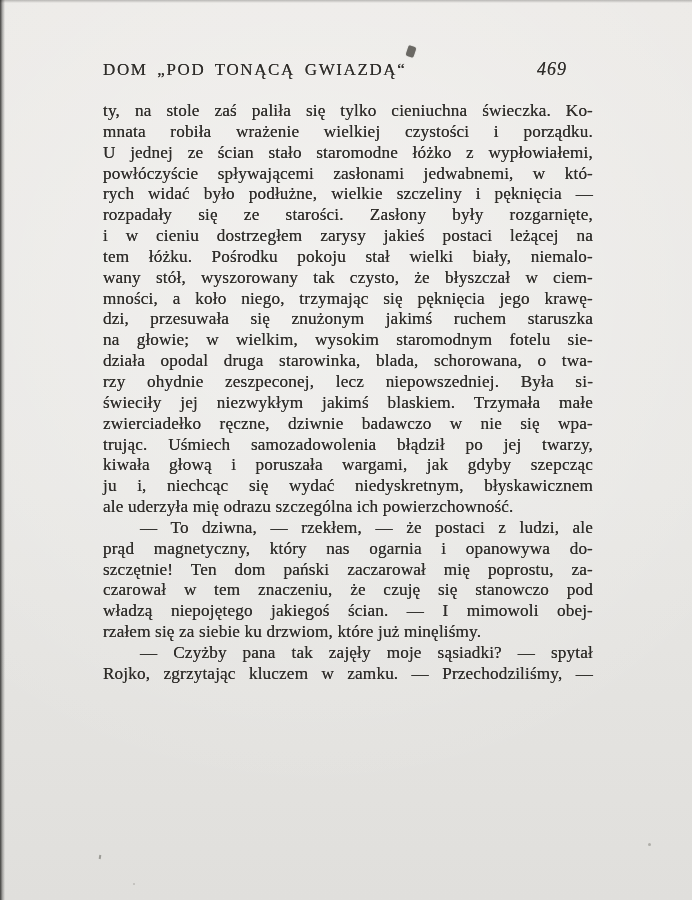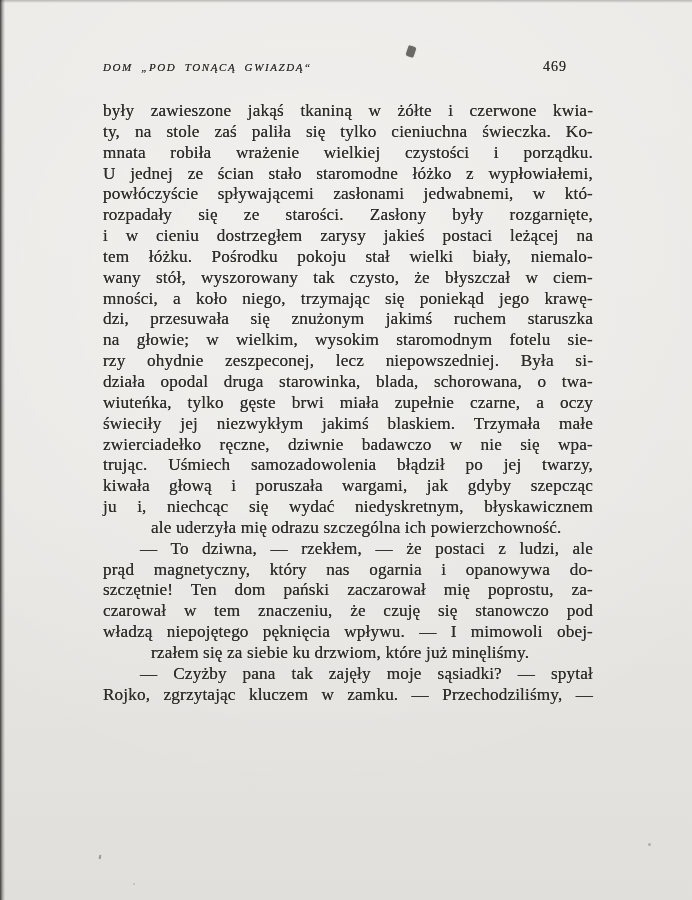--- a/index.html
+++ b/index.html
@@ -17,37 +17,37 @@
   }
   .edge-top {
     position:absolute; left:0; top:0; right:0; height:3px;
     background:linear-gradient(180deg, rgba(22,22,20,0.25), rgba(22,22,20,0));
   }
   .header {
     position:absolute; left:103px; top:59px; width:490px;
     display:flex; justify-content:space-between; align-items:baseline;
   }
   .title {
-    font-style:italic; font-size:11px; letter-spacing:1.6px; word-spacing:4px;
+    font-size:17px; letter-spacing:1.6px; word-spacing:4px;
     text-shadow:0 0 0.6px rgba(46,44,41,0.8); white-space:nowrap;
   }
   .pagenum {
-    font-size:14px; letter-spacing:1px; padding-right:26px;
+    font-style:italic; font-size:18px; letter-spacing:1px; padding-right:26px;
     text-shadow:0 0 0.6px rgba(46,44,41,0.8);
   }
   .textblock {
     position:absolute; left:103px; top:101px; width:490px;
     font-size:17.2px; line-height:20.85px;
   }
   .line {
     text-align:justify; text-align-last:justify; text-justify:inter-word;
     letter-spacing:0.15px;
     text-shadow:0 0 0.6px rgba(46,44,41,0.85);
   }
-  .line.last { text-align-last:left;margin-left:48px; }
+  .line.last { text-align-last:left; }
   .line.indent { text-indent:37px; }
   .speck-main {
     position:absolute; left:407px; top:46px; width:8px; height:11px;
     background:#54524d; transform:rotate(18deg); border-radius:2px; opacity:0.85;
     box-shadow:0 0 1px rgba(60,58,54,0.6);
   }
   .speck-a {
     position:absolute; left:99px; top:855px; width:2px; height:4px;
     background:#8a8883; transform:rotate(10deg); opacity:0.8;
   }
@@ -68,46 +68,45 @@
   <div class="edge-left"></div>
 
   <div class="header">
     <span class="title">DOM „POD TONĄCĄ GWIAZDĄ“</span>
     <span class="pagenum">469</span>
   </div>
 
   <div class="speck-main"></div>
 
   <div class="textblock">
-      <div class="line">były zawieszone jakąś tkaniną w żółte i czerwone kwia-</div>
       <div class="line">ty, na stole zaś paliła się tylko cieniuchna świeczka.  Ko-</div>
       <div class="line">mnata robiła wrażenie wielkiej czystości i porządku.</div>
       <div class="line">U jednej ze ścian stało staromodne łóżko z wypłowiałemi,</div>
       <div class="line">powłóczyście spływającemi zasłonami jedwabnemi, w któ-</div>
+      <div class="line">rych widać było podłużne, wielkie szczeliny i pęknięcia —</div>
       <div class="line">rozpadały się ze starości.  Zasłony były rozgarnięte,</div>
       <div class="line">i w cieniu dostrzegłem zarysy jakieś postaci leżącej na</div>
       <div class="line">tem łóżku.  Pośrodku pokoju stał wielki biały, niemalo-</div>
       <div class="line">wany stół, wyszorowany tak czysto, że błyszczał w ciem-</div>
-      <div class="line">mności, a koło niego, trzymając się poniekąd jego krawę-</div>
+      <div class="line">mności, a koło niego, trzymając się pęknięcia jego krawę-</div>
       <div class="line">dzi, przesuwała się znużonym jakimś ruchem staruszka</div>
       <div class="line">na głowie; w wielkim, wysokim staromodnym fotelu sie-</div>
+      <div class="line">działa opodal druga starowinka, blada, schorowana, o twa-</div>
       <div class="line">rzy ohydnie zeszpeconej, lecz niepowszedniej.  Była si-</div>
-      <div class="line">działa opodal druga starowinka, blada, schorowana, o twa-</div>
-      <div class="line">wiuteńka, tylko gęste brwi miała zupełnie czarne, a oczy</div>
       <div class="line">świeciły jej niezwykłym jakimś blaskiem.  Trzymała małe</div>
       <div class="line">zwierciadełko ręczne, dziwnie badawczo w nie się wpa-</div>
       <div class="line">trując.  Uśmiech samozadowolenia błądził po jej twarzy,</div>
       <div class="line">kiwała głową i poruszała wargami, jak gdyby szepcząc</div>
       <div class="line">ju i, niechcąc się wydać niedyskretnym, błyskawicznem</div>
       <div class="line last">ale uderzyła mię odrazu szczególna ich powierzchowność.</div>
       <div class="line indent">— To dziwna, — rzekłem, — że postaci z ludzi, ale</div>
       <div class="line">prąd magnetyczny, który nas ogarnia i opanowywa do-</div>
       <div class="line">szczętnie!  Ten dom pański zaczarował mię poprostu, za-</div>
       <div class="line">czarował w tem znaczeniu, że czuję się stanowczo pod</div>
-      <div class="line">władzą niepojętego pęknięcia wpływu. — I mimowoli obej-</div>
+      <div class="line">władzą niepojętego jakiegoś ścian. — I mimowoli obej-</div>
       <div class="line last">rzałem się za siebie ku drzwiom, które już minęliśmy.</div>
       <div class="line indent">— Czyżby pana tak zajęły moje sąsiadki? — spytał</div>
       <div class="line">Rojko, zgrzytając kluczem w zamku. — Przechodziliśmy, —</div>
     </div>
 
   <div class="speck-a"></div>
   <div class="speck-b"></div>
   <div class="speck-c"></div>
 </div>
 

